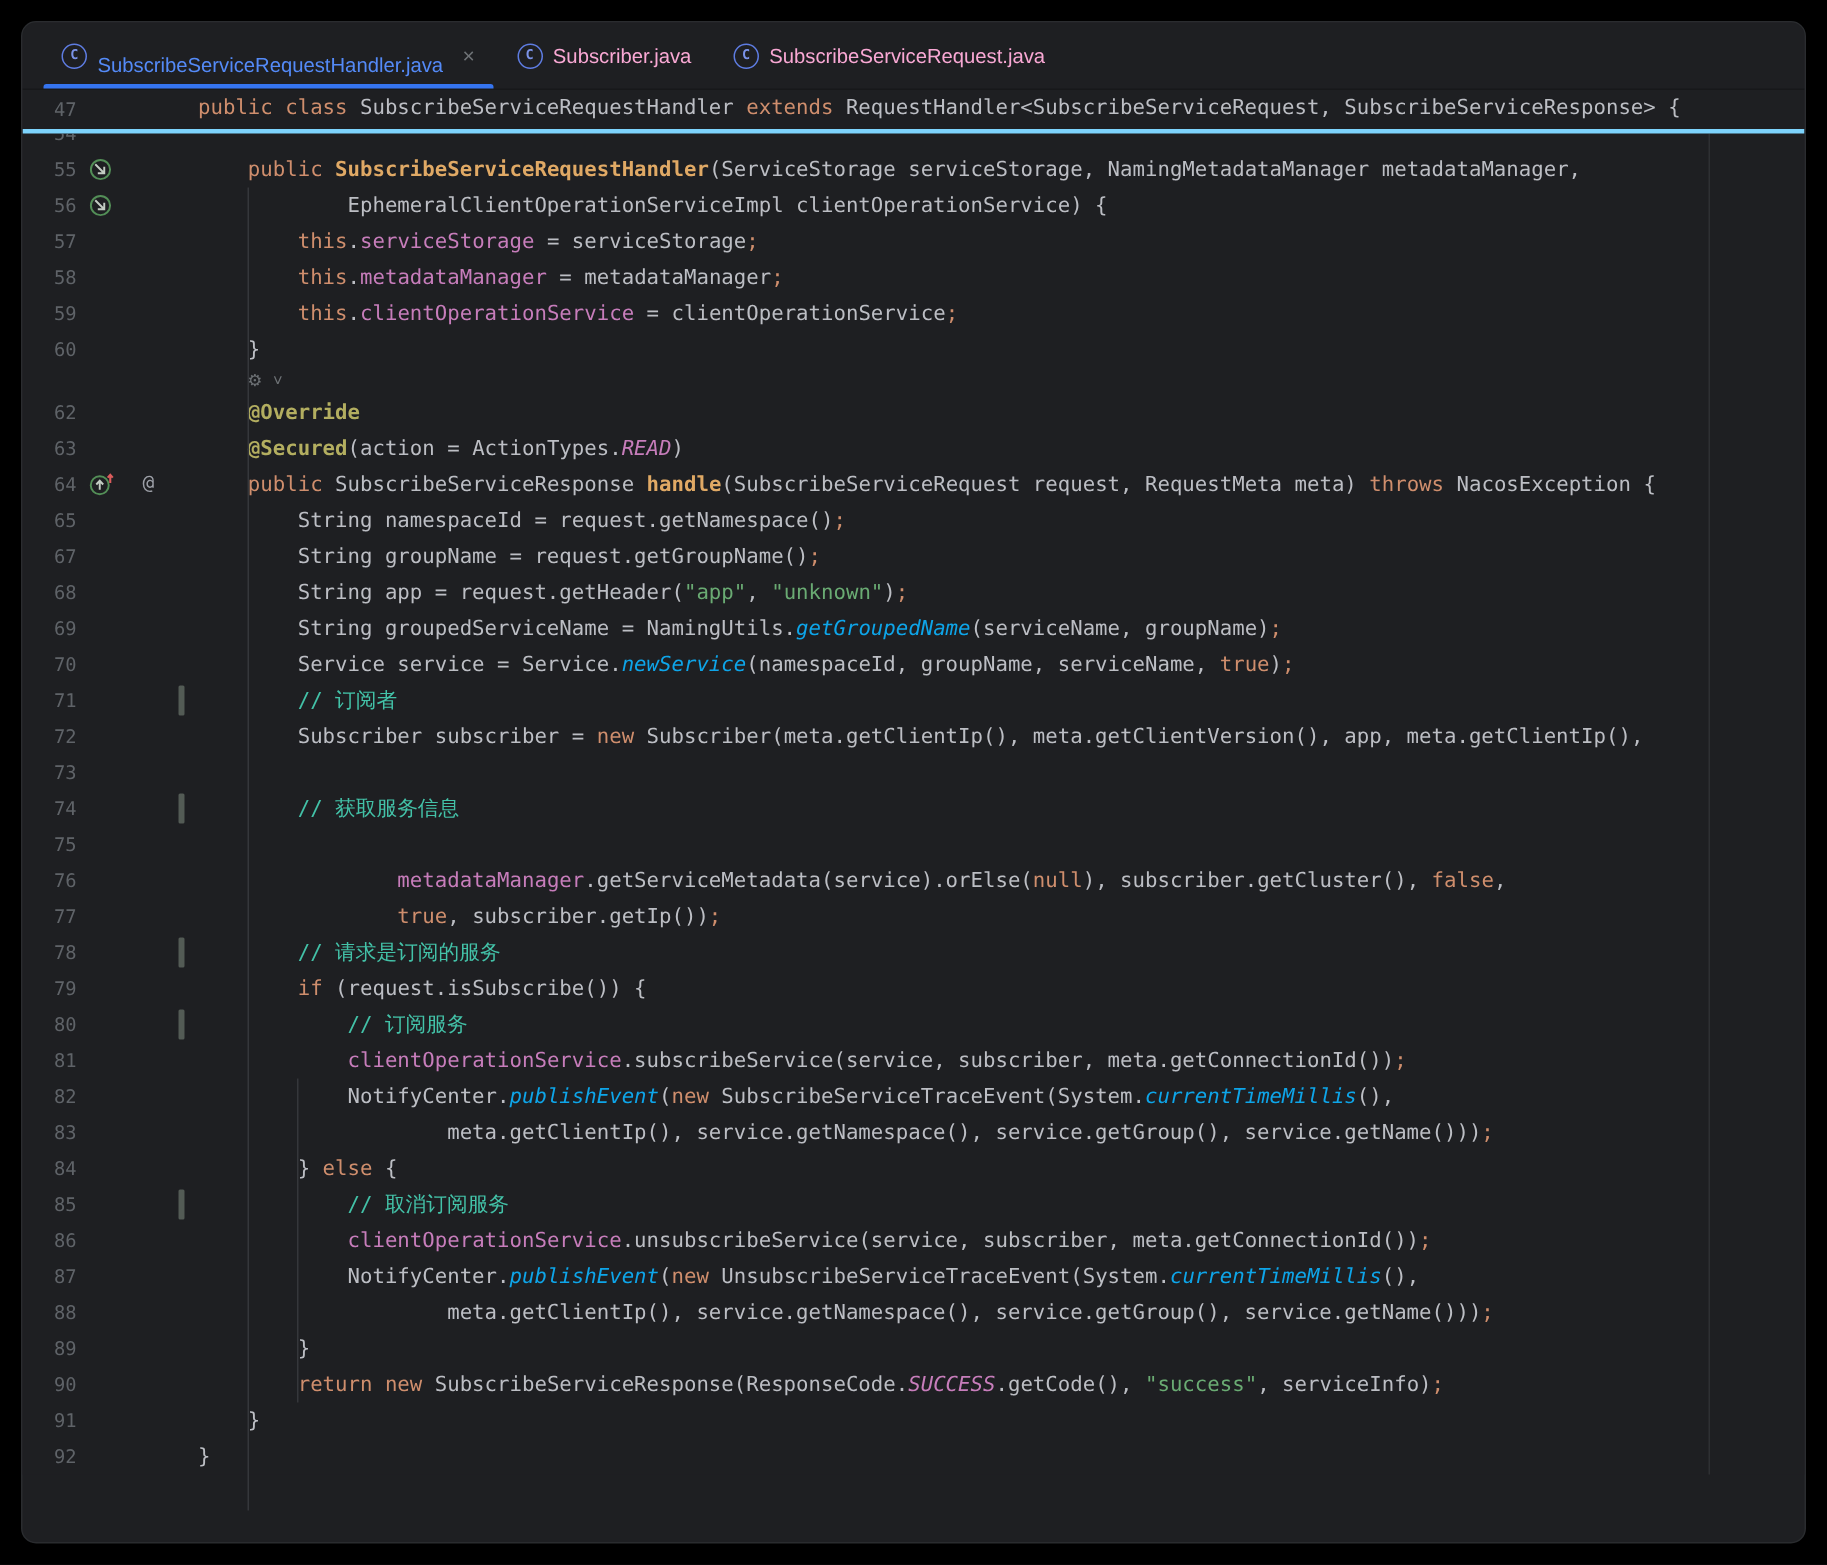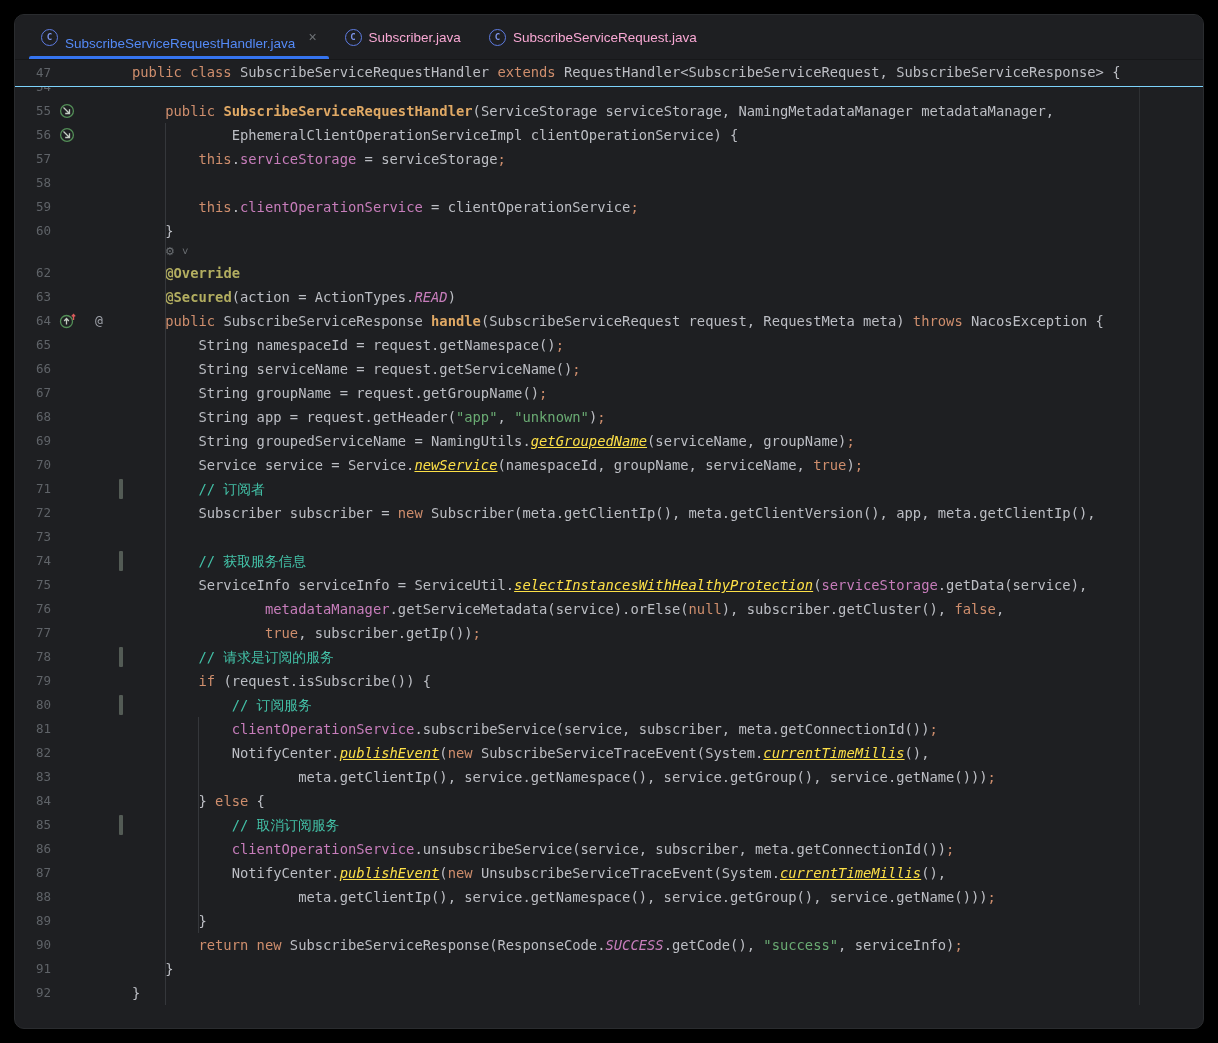--- a/index.html
+++ b/index.html
@@ -11,21 +11,21 @@
           border-bottom:1px solid #17181A;background:#1E1F22;}
   .tab{position:relative;display:flex;align-items:center;gap:7px;padding:0 14px;cursor:default;}
   .tab .label{font-size:13.5px;color:#f9a8d4;white-space:nowrap;}
   .tab.active .label{color:#548AF7;margin-top:13px;}
   .tab.active .underline{position:absolute;left:2px;right:2px;bottom:0;height:3px;background:#3574F0;border-radius:2px 2px 0 0;}
   .cls-icon{width:15px;height:15px;border-radius:50%;border:1.4px solid #5E7CE2;color:#7B93E8;
             font-size:9px;font-weight:bold;display:flex;align-items:center;justify-content:center;
             font-family:"DejaVu Sans Mono",monospace;flex:none;}
   .tab-close{color:#6E7276;font-size:14px;margin-left:6px;line-height:1;}
   
-  .sticky{position:relative;height:26px;border-bottom:1px solid #7dd3fc;background:#1E1F22;z-index:3;}
+  .sticky{position:relative;height:26px;border-bottom:3px solid #7dd3fc;background:#1E1F22;z-index:3;}
   .editor{position:relative;background:#1E1F22;}
   .row{position:relative;height:24px;}
   .row-partial{position:relative;height:12px;overflow:hidden;}
   .row-inlay{position:relative;height:18px;}
   .num{position:absolute;left:0;top:0;width:36px;text-align:right;font-family:"DejaVu Sans Mono",monospace;
        font-size:12.5px;color:#5F6368;line-height:24px;}
   .row-partial .num{top:-12px;}
   .gicon{position:absolute;top:4px;width:16px;height:16px;}
   .gicon.slot1{left:44px;}
   .gicon.slot2{left:80px;}
@@ -33,21 +33,21 @@
   .chgbar{position:absolute;left:104px;top:2px;width:4px;height:20px;background:#535B55;border-radius:1px;}
   pre.code{position:absolute;left:117px;top:0;margin:0;font-family:"DejaVu Sans Mono",monospace;
            font-size:13.8px;line-height:24px;white-space:pre;}
   .sticky pre.code{line-height:25px;}
   .sticky .num{line-height:25px;}
   
   .tk-kw{color:#CF8E6D;}
   .tk-def{color:#E0A965;font-weight:bold;}
   .tk-txt{color:#BCBEC4;}
   .tk-fld{color:#C77DBB;}
-  .tk-sm{color:#fde047;font-style:italic;text-decoration:underline;}
+  .tk-sm{color:#0ea5e9;font-style:italic;}
   .tk-sfld{color:#C77DBB;font-style:italic;}
   .tk-str{color:#6AAB73;}
   .tk-num{color:#2AACB8;}
   .tk-cmt{color:#43C2A8;}
   .tk-ann{color:#B3AE60;font-weight:bold;}
   .tk-semi{color:#CF8E6D;}
   
   .vguide{position:absolute;width:1px;background:#35373B;z-index:1;}
   .margin-line{position:absolute;width:1px;background:#2E3033;top:0;bottom:0;left:1124px;z-index:0;}
   .inlay-hint{position:absolute;left:150px;top:2px;color:#6E7276;font-size:11px;letter-spacing:2px;}
@@ -100,20 +100,21 @@
           </svg>
         </span>
         <pre class="code"><span class="tk-txt">            EphemeralClientOperationServiceImpl clientOperationService) {</span></pre>
       </div>
       <div class="row">
         <span class="num">57</span>
         <pre class="code"><span class="tk-txt">        </span><span class="tk-kw">this</span><span class="tk-txt">.</span><span class="tk-fld">serviceStorage</span><span class="tk-txt"> = serviceStorage</span><span class="tk-semi">;</span></pre>
       </div>
       <div class="row">
         <span class="num">58</span>
+        <pre class="code"><span class="tk-txt">        </span><span class="tk-kw">this</span><span class="tk-txt">.</span><span class="tk-fld">metadataManager</span><span class="tk-txt"> = metadataManager</span><span class="tk-semi">;</span></pre>
       </div>
       <div class="row">
         <span class="num">59</span>
         <pre class="code"><span class="tk-txt">        </span><span class="tk-kw">this</span><span class="tk-txt">.</span><span class="tk-fld">clientOperationService</span><span class="tk-txt"> = clientOperationService</span><span class="tk-semi">;</span></pre>
       </div>
       <div class="row">
         <span class="num">60</span>
         <pre class="code"><span class="tk-txt">    }</span></pre>
       </div>
       <div class="row-inlay">
@@ -137,24 +138,20 @@
           </svg>
         </span>
         <span class="gicon slot2 at-glyph">@</span>
         <pre class="code"><span class="tk-txt">    </span><span class="tk-kw">public </span><span class="tk-txt">SubscribeServiceResponse </span><span class="tk-def">handle</span><span class="tk-txt">(SubscribeServiceRequest request, RequestMeta meta) </span><span class="tk-kw">throws </span><span class="tk-txt">NacosException {</span></pre>
       </div>
       <div class="row">
         <span class="num">65</span>
         <pre class="code"><span class="tk-txt">        String namespaceId = request.getNamespace()</span><span class="tk-semi">;</span></pre>
       </div>
       <div class="row">
-        <span class="num">66</span>
-        <pre class="code"><span class="tk-txt">        String serviceName = request.getServiceName()</span><span class="tk-semi">;</span></pre>
-      </div>
-      <div class="row">
         <span class="num">67</span>
         <pre class="code"><span class="tk-txt">        String groupName = request.getGroupName()</span><span class="tk-semi">;</span></pre>
       </div>
       <div class="row">
         <span class="num">68</span>
         <pre class="code"><span class="tk-txt">        String app = request.getHeader(</span><span class="tk-str">"app"</span><span class="tk-txt">, </span><span class="tk-str">"unknown"</span><span class="tk-txt">)</span><span class="tk-semi">;</span></pre>
       </div>
       <div class="row">
         <span class="num">69</span>
         <pre class="code"><span class="tk-txt">        String groupedServiceName = NamingUtils.</span><span class="tk-sm">getGroupedName</span><span class="tk-txt">(serviceName, groupName)</span><span class="tk-semi">;</span></pre>
@@ -175,21 +172,20 @@
       <div class="row">
         <span class="num">73</span>
       </div>
       <div class="row">
         <span class="num">74</span>
         <div class="chgbar"></div>
         <pre class="code"><span class="tk-cmt">        // 获取服务信息</span></pre>
       </div>
       <div class="row">
         <span class="num">75</span>
-        <pre class="code"><span class="tk-txt">        ServiceInfo serviceInfo = ServiceUtil.</span><span class="tk-sm">selectInstancesWithHealthyProtection</span><span class="tk-txt">(</span><span class="tk-fld">serviceStorage</span><span class="tk-txt">.getData(service),</span></pre>
       </div>
       <div class="row">
         <span class="num">76</span>
         <pre class="code"><span class="tk-txt">                </span><span class="tk-fld">metadataManager</span><span class="tk-txt">.getServiceMetadata(service).orElse(</span><span class="tk-kw">null</span><span class="tk-txt">), subscriber.getCluster(), </span><span class="tk-kw">false</span><span class="tk-txt">,</span></pre>
       </div>
       <div class="row">
         <span class="num">77</span>
         <pre class="code"><span class="tk-txt">                </span><span class="tk-kw">true</span><span class="tk-txt">, subscriber.getIp())</span><span class="tk-semi">;</span></pre>
       </div>
       <div class="row">

